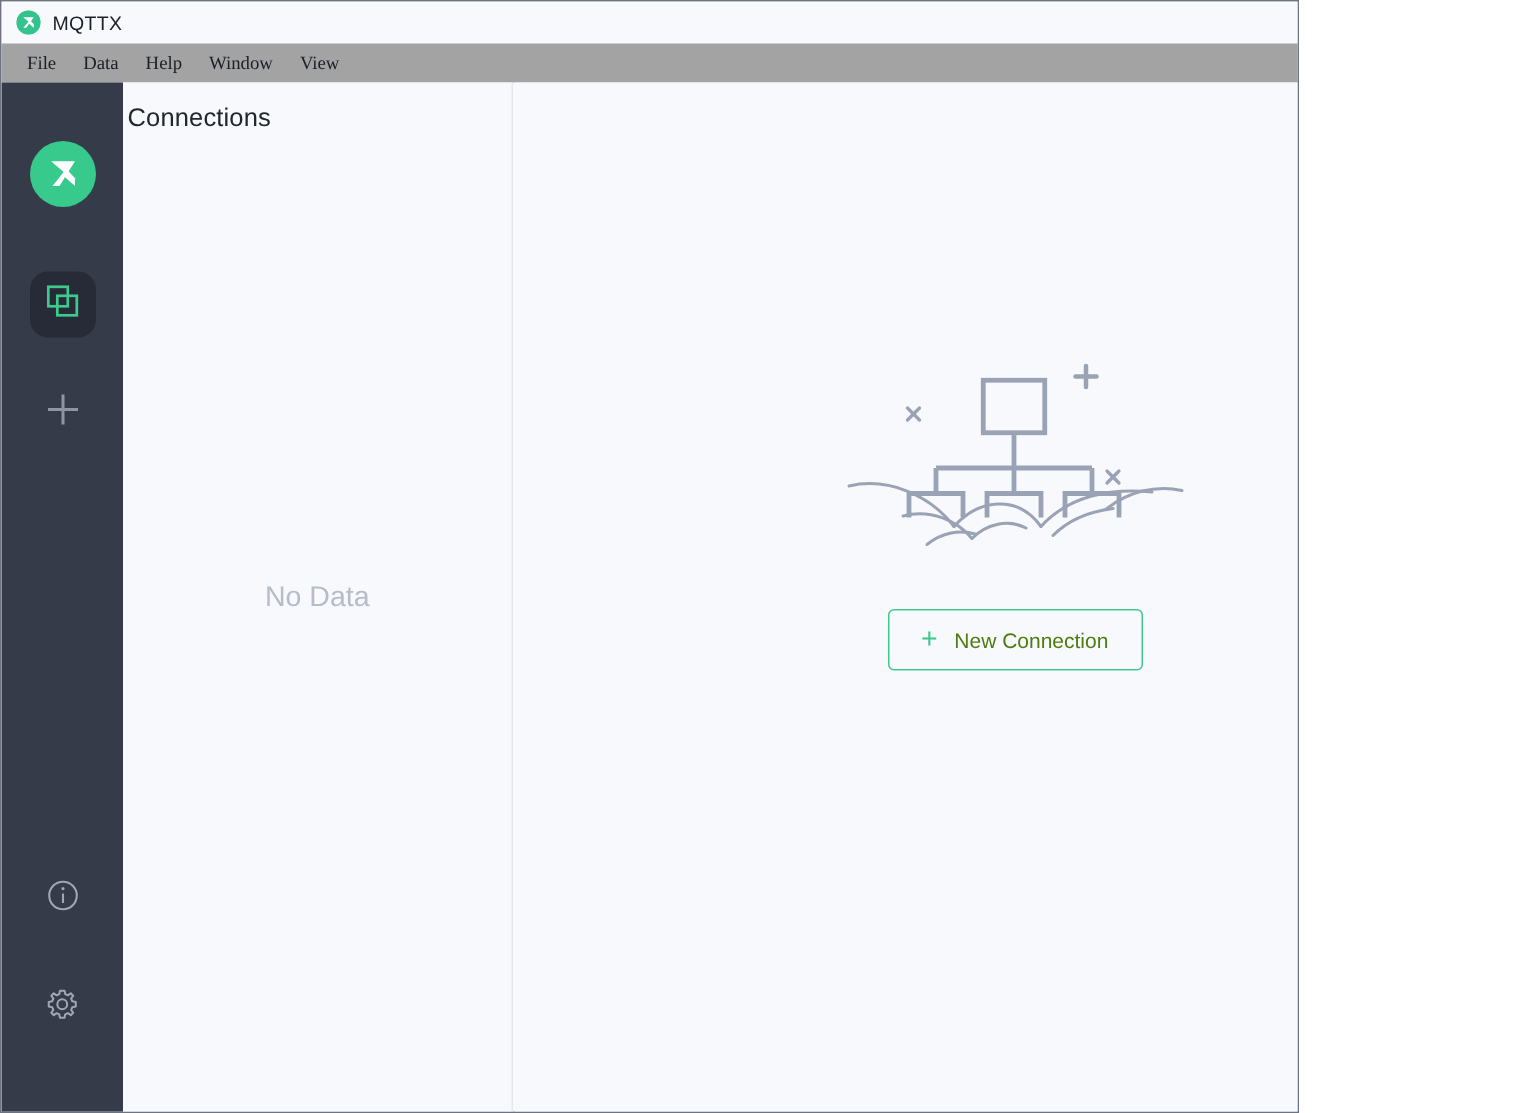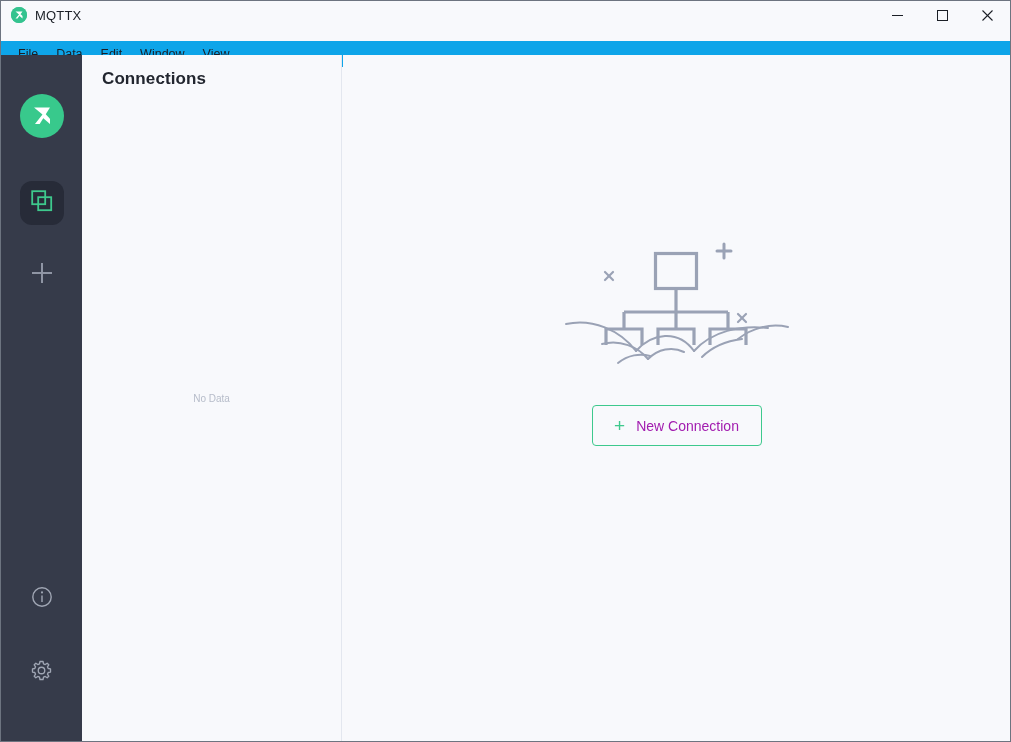--- a/index.html
+++ b/index.html
@@ -9,21 +9,21 @@
   }
   body {
     width: 1011px;
     height: 742px;
     overflow: hidden;
     font-family: "Liberation Sans", sans-serif;
     -webkit-font-smoothing: antialiased;
   }
   #app-window {
     position: relative;
-    width: 1011px;
+    width: 866px;
     height: 742px;
     box-sizing: border-box;
     border: 1px solid #6d7480;
     background: #f8f9fc;
     overflow: hidden;
   }
 
   
   #title-bar {
     position: absolute;
@@ -66,28 +66,29 @@
     display: flex;
     align-items: center;
     justify-content: center;
     color: #1b1f26;
   }
   .win-btn svg { display: block; }
 
   
   #menu-bar {
     position: absolute;
-    left: 0; top: 40px;
+    left: 0; top: 28px;
     width: 1009px;
     height: 26px;
-    background: #0ea5e9;
+    background: #a3a3a3;
     display: flex;
     align-items: center;
     padding-left: 8px;
     box-sizing: border-box;
+    font-family: Liberation Serif, serif;
   }
   .menu-item {
     font-size: 12.5px;
     color: #1b1f26;
     padding: 3px 9px;
     cursor: default;
     white-space: nowrap;
   }
 
   
@@ -138,37 +139,37 @@
     left: 81px;
     top: 54px;
     width: 260px;
     height: 687px;
     background: #f8f9fc;
     border-right: 1px solid #e3e7ef;
     box-sizing: border-box;
   }
   #connections-title {
     position: absolute;
-    left: 20px;
+    left: 3px;
     top: 14px;
     font-size: 17px;
-    font-weight: bold;
+    font-weight: normal;
     color: #22262f;
     letter-spacing: 0.1px;
   }
   #connections-empty {
     position: absolute;
     left: 0;
     top: 0;
     width: 259px;
     height: 687px;
     display: flex;
     align-items: center;
     justify-content: center;
-    font-size: 10px;
+    font-size: 19px;
     color: #b6bcc9;
     pointer-events: none;
   }
 
   
   #main-content {
     position: absolute;
     left: 342px;
     top: 54px;
     width: 667px;
@@ -200,21 +201,21 @@
     box-sizing: border-box;
   }
   #new-connection-plus {
     color: #3ec98d;
     font-size: 19px;
     line-height: 1;
     font-weight: 400;
     margin-top: -1px;
   }
   #new-connection-label {
-    color: #a21caf;
+    color: #4d7c0f;
     font-size: 14px;
   }
 </style>
 </head>
 <body>
 
 <div id="app-window">
 
   <div id="title-bar">
     <div id="title-bar-left">
@@ -243,21 +244,21 @@
           <line x1="1.5" y1="1.5" x2="11.5" y2="11.5" stroke="#1b1f26" stroke-width="1.1"></line>
           <line x1="11.5" y1="1.5" x2="1.5" y2="11.5" stroke="#1b1f26" stroke-width="1.1"></line>
         </svg>
       </div>
     </div>
   </div>
 
   <div id="menu-bar">
     <div class="menu-item">File</div>
     <div class="menu-item">Data</div>
-    <div class="menu-item">Edit</div>
+    <div class="menu-item">Help</div>
     <div class="menu-item">Window</div>
     <div class="menu-item">View</div>
   </div>
 
   <div id="icon-rail">
 
     <div id="rail-logo">
       <svg width="30" height="30" viewBox="0 0 32 32">
         <path d="M7.5 7 L16.5 14.5 L8.5 24.5 L13.5 24.5 L24.5 7 Z" fill="#ffffff"></path>
         <path d="M24.5 24.5 L16.5 17.5 L19.5 13.5 L24.5 19 Z" fill="#ffffff"></path>

